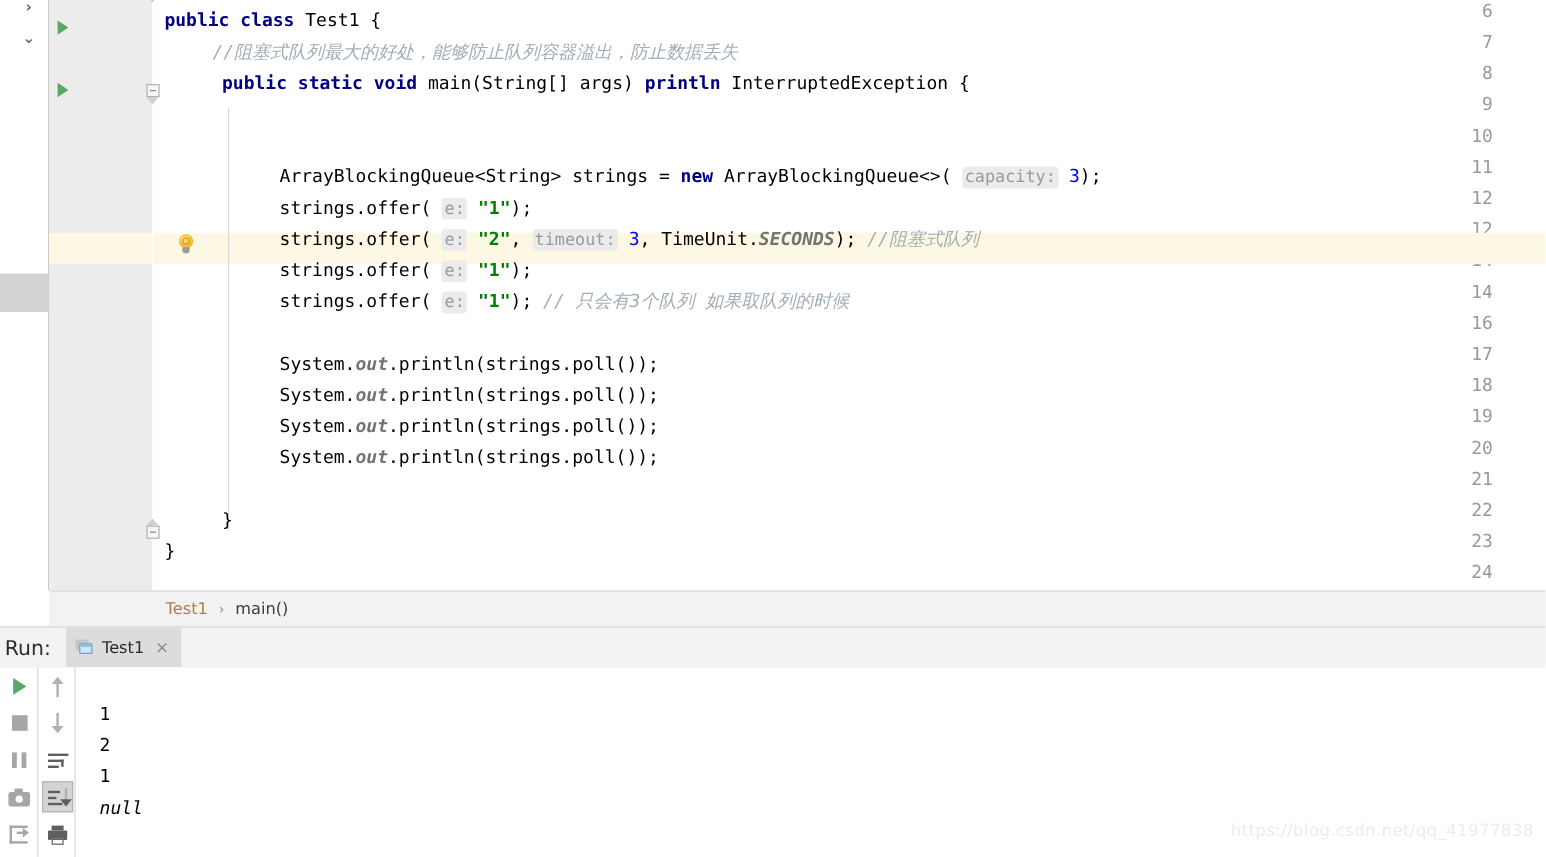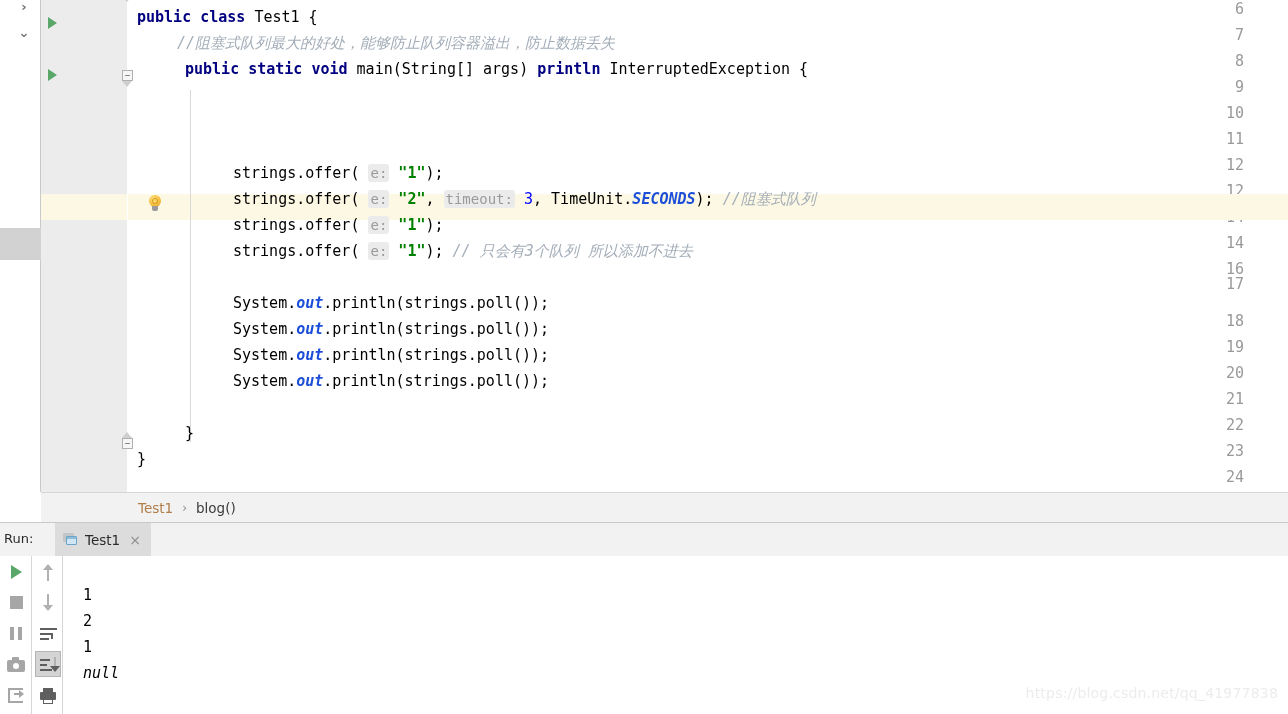--- a/index.html
+++ b/index.html
@@ -201,21 +201,21 @@
     position: absolute;
     width: 1px;
     background: #d8d8d8;
   }
 
   
   .kw      { color: #000080; font-weight: bold; }
   .str     { color: #008000; font-weight: bold; }
   .num     { color: #0000ff; }
   .cmt     { color: #a3adb8; font-style: italic; }
-  .stat    { color: #1d4ed8; font-weight: bold; font-style: italic; }
+  .stat    { color: #737373; font-weight: bold; font-style: italic; }
   .plain   { color: #000000; }
   .hint    {
     color: #9a9a9a;
     background: #ebebeb;
     border-radius: 3px;
     padding: 1px 2px;
     font-size: 14px;
   }
 
   
@@ -251,21 +251,21 @@
     left: 0; top: 0;
     width: 1288px;
     height: 33px;
     background: #f2f2f2;
     border-bottom: 1px solid #d6d6d6;
   }
   .run-label {
     position: absolute;
     left: 4px; top: 8px;
     color: #2b2b2b;
-    font-size: 13px;
+    font-size: 17px;
   }
   .run-tab {
     position: absolute;
     left: 55px; top: 0;
     height: 33px;
     background: #dcdcdc;
     display: flex;
     align-items: center;
     padding: 0 10px 0 8px;
     box-sizing: border-box;
@@ -505,21 +505,21 @@
     <div class="ln" style="top:22px;">7</div>
     <div class="ln" style="top:48px;">8</div>
     <div class="ln" style="top:74px;">9</div>
     <div class="ln" style="top:100px;">10</div>
     <div class="ln" style="top:126px;">11</div>
     <div class="ln" style="top:152px;">12</div>
     <div class="ln" style="top:178px;">12</div>
     <div class="ln" style="top:204px;">14</div>
     <div class="ln" style="top:230px;">14</div>
     <div class="ln" style="top:256px;">16</div>
-    <div class="ln" style="top:271px;text-align:right;">17</div>
+    <div class="ln" style="top:282px;text-align:right;">17</div>
     <div class="ln" style="top:308px;">18</div>
     <div class="ln" style="top:334px;">19</div>
     <div class="ln" style="top:360px;">20</div>
     <div class="ln" style="top:386px;">21</div>
     <div class="ln" style="top:412px;">22</div>
     <div class="ln" style="top:438px;">23</div>
     <div class="ln" style="top:464px;">24</div>
 
     <div class="run-arrow" style="top:17px;"></div>
     <div class="run-arrow" style="top:69px;"></div>
@@ -545,28 +545,29 @@
 
       <div class="code-line" style="top:4px;"><span class="kw">public</span><span class="plain"> </span><span class="kw">class</span><span class="plain"> </span><span class="plain">Test1</span><span class="plain"> {</span></div>
 
       <div class="code-line" style="top:30px; padding-left:38px;margin-left:11px;"><span class="cmt">//阻塞式队列最大的好处，能够防止队列容器溢出，防止数据丢失</span></div>
 
       <div class="code-line" style="top:56px; padding-left:57px;"><span class="kw">public</span><span class="plain"> </span><span class="kw">static</span><span class="plain"> </span><span class="kw">void</span><span class="plain"> </span><span class="plain">main(String[] args) </span><span class="kw">println</span><span class="plain"> </span><span class="plain">InterruptedException {</span></div>
 
       <div class="code-line" style="top:82px;"></div>
 
 
+      <div class="code-line" style="top:134px; padding-left:105px;"><span class="plain">ArrayBlockingQueue&lt;String&gt; strings = </span><span class="kw">new</span><span class="plain"> </span><span class="plain">ArrayBlockingQueue&lt;&gt;(</span><span class="plain"> </span><span class="hint">capacity:</span><span class="plain"> </span><span class="num">3</span><span class="plain">);</span></div>
 
       <div class="code-line" style="top:160px; padding-left:105px;"><span class="plain">strings.offer(</span><span class="plain"> </span><span class="hint">e:</span><span class="plain"> </span><span class="str">"1"</span><span class="plain">);</span></div>
 
       <div class="code-line" style="top:186px; padding-left:105px;"><span class="plain">strings.offer(</span><span class="plain"> </span><span class="hint">e:</span><span class="plain"> </span><span class="str">"2"</span><span class="plain">, </span><span class="hint">timeout:</span><span class="plain"> </span><span class="num">3</span><span class="plain">,</span><span class="plain"> TimeUnit.</span><span class="stat">SECONDS</span><span class="plain">);</span><span class="plain"> </span><span class="cmt">//阻塞式队列</span></div>
 
       <div class="code-line" style="top:212px; padding-left:105px;"><span class="plain">strings.offer(</span><span class="plain"> </span><span class="hint">e:</span><span class="plain"> </span><span class="str">"1"</span><span class="plain">);</span></div>
 
-      <div class="code-line" style="top:238px; padding-left:105px;"><span class="plain">strings.offer(</span><span class="plain"> </span><span class="hint">e:</span><span class="plain"> </span><span class="str">"1"</span><span class="plain">);</span><span class="plain"> </span><span class="cmt">// 只会有3个队列 所以添加不进去</span></div>
+      <div class="code-line" style="top:238px; padding-left:105px;"><span class="plain">strings.offer(</span><span class="plain"> </span><span class="hint">e:</span><span class="plain"> </span><span class="str">"1"</span><span class="plain">);</span><span class="plain"> </span><span class="cmt">// 只会有3个队列 如果取队列的时候</span></div>
 
       <div class="code-line" style="top:264px;"></div>
 
       <div class="code-line" style="top:290px; padding-left:105px;"><span class="plain">System.</span><span class="stat">out</span><span class="plain">.println(strings.poll());</span></div>
 
       <div class="code-line" style="top:316px; padding-left:105px;"><span class="plain">System.</span><span class="stat">out</span><span class="plain">.println(strings.poll());</span></div>
 
       <div class="code-line" style="top:342px; padding-left:105px;"><span class="plain">System.</span><span class="stat">out</span><span class="plain">.println(strings.poll());</span></div>
 
       <div class="code-line" style="top:368px; padding-left:105px;"><span class="plain">System.</span><span class="stat">out</span><span class="plain">.println(strings.poll());</span></div>
@@ -574,21 +575,21 @@
       <div class="code-line" style="top:394px;"></div>
 
       <div class="code-line" style="top:420px; padding-left:57px;"><span class="plain">}</span></div>
 
       <div class="code-line" style="top:446px; padding-left:9px;"><span class="plain">}</span></div>
     </div>
 
     <div class="breadcrumb-bar">
       <span class="bc-item">Test1</span>
       <span class="bc-sep">›</span>
-      <span class="bc-item m">blog()</span>
+      <span class="bc-item m">main()</span>
     </div>
   </div>
 
   <div class="run-panel">
 
     <div class="run-header">
       <span class="run-label">Run:</span>
       <div class="run-tab">
         <span class="tab-icon">
           <span class="back"></span>

